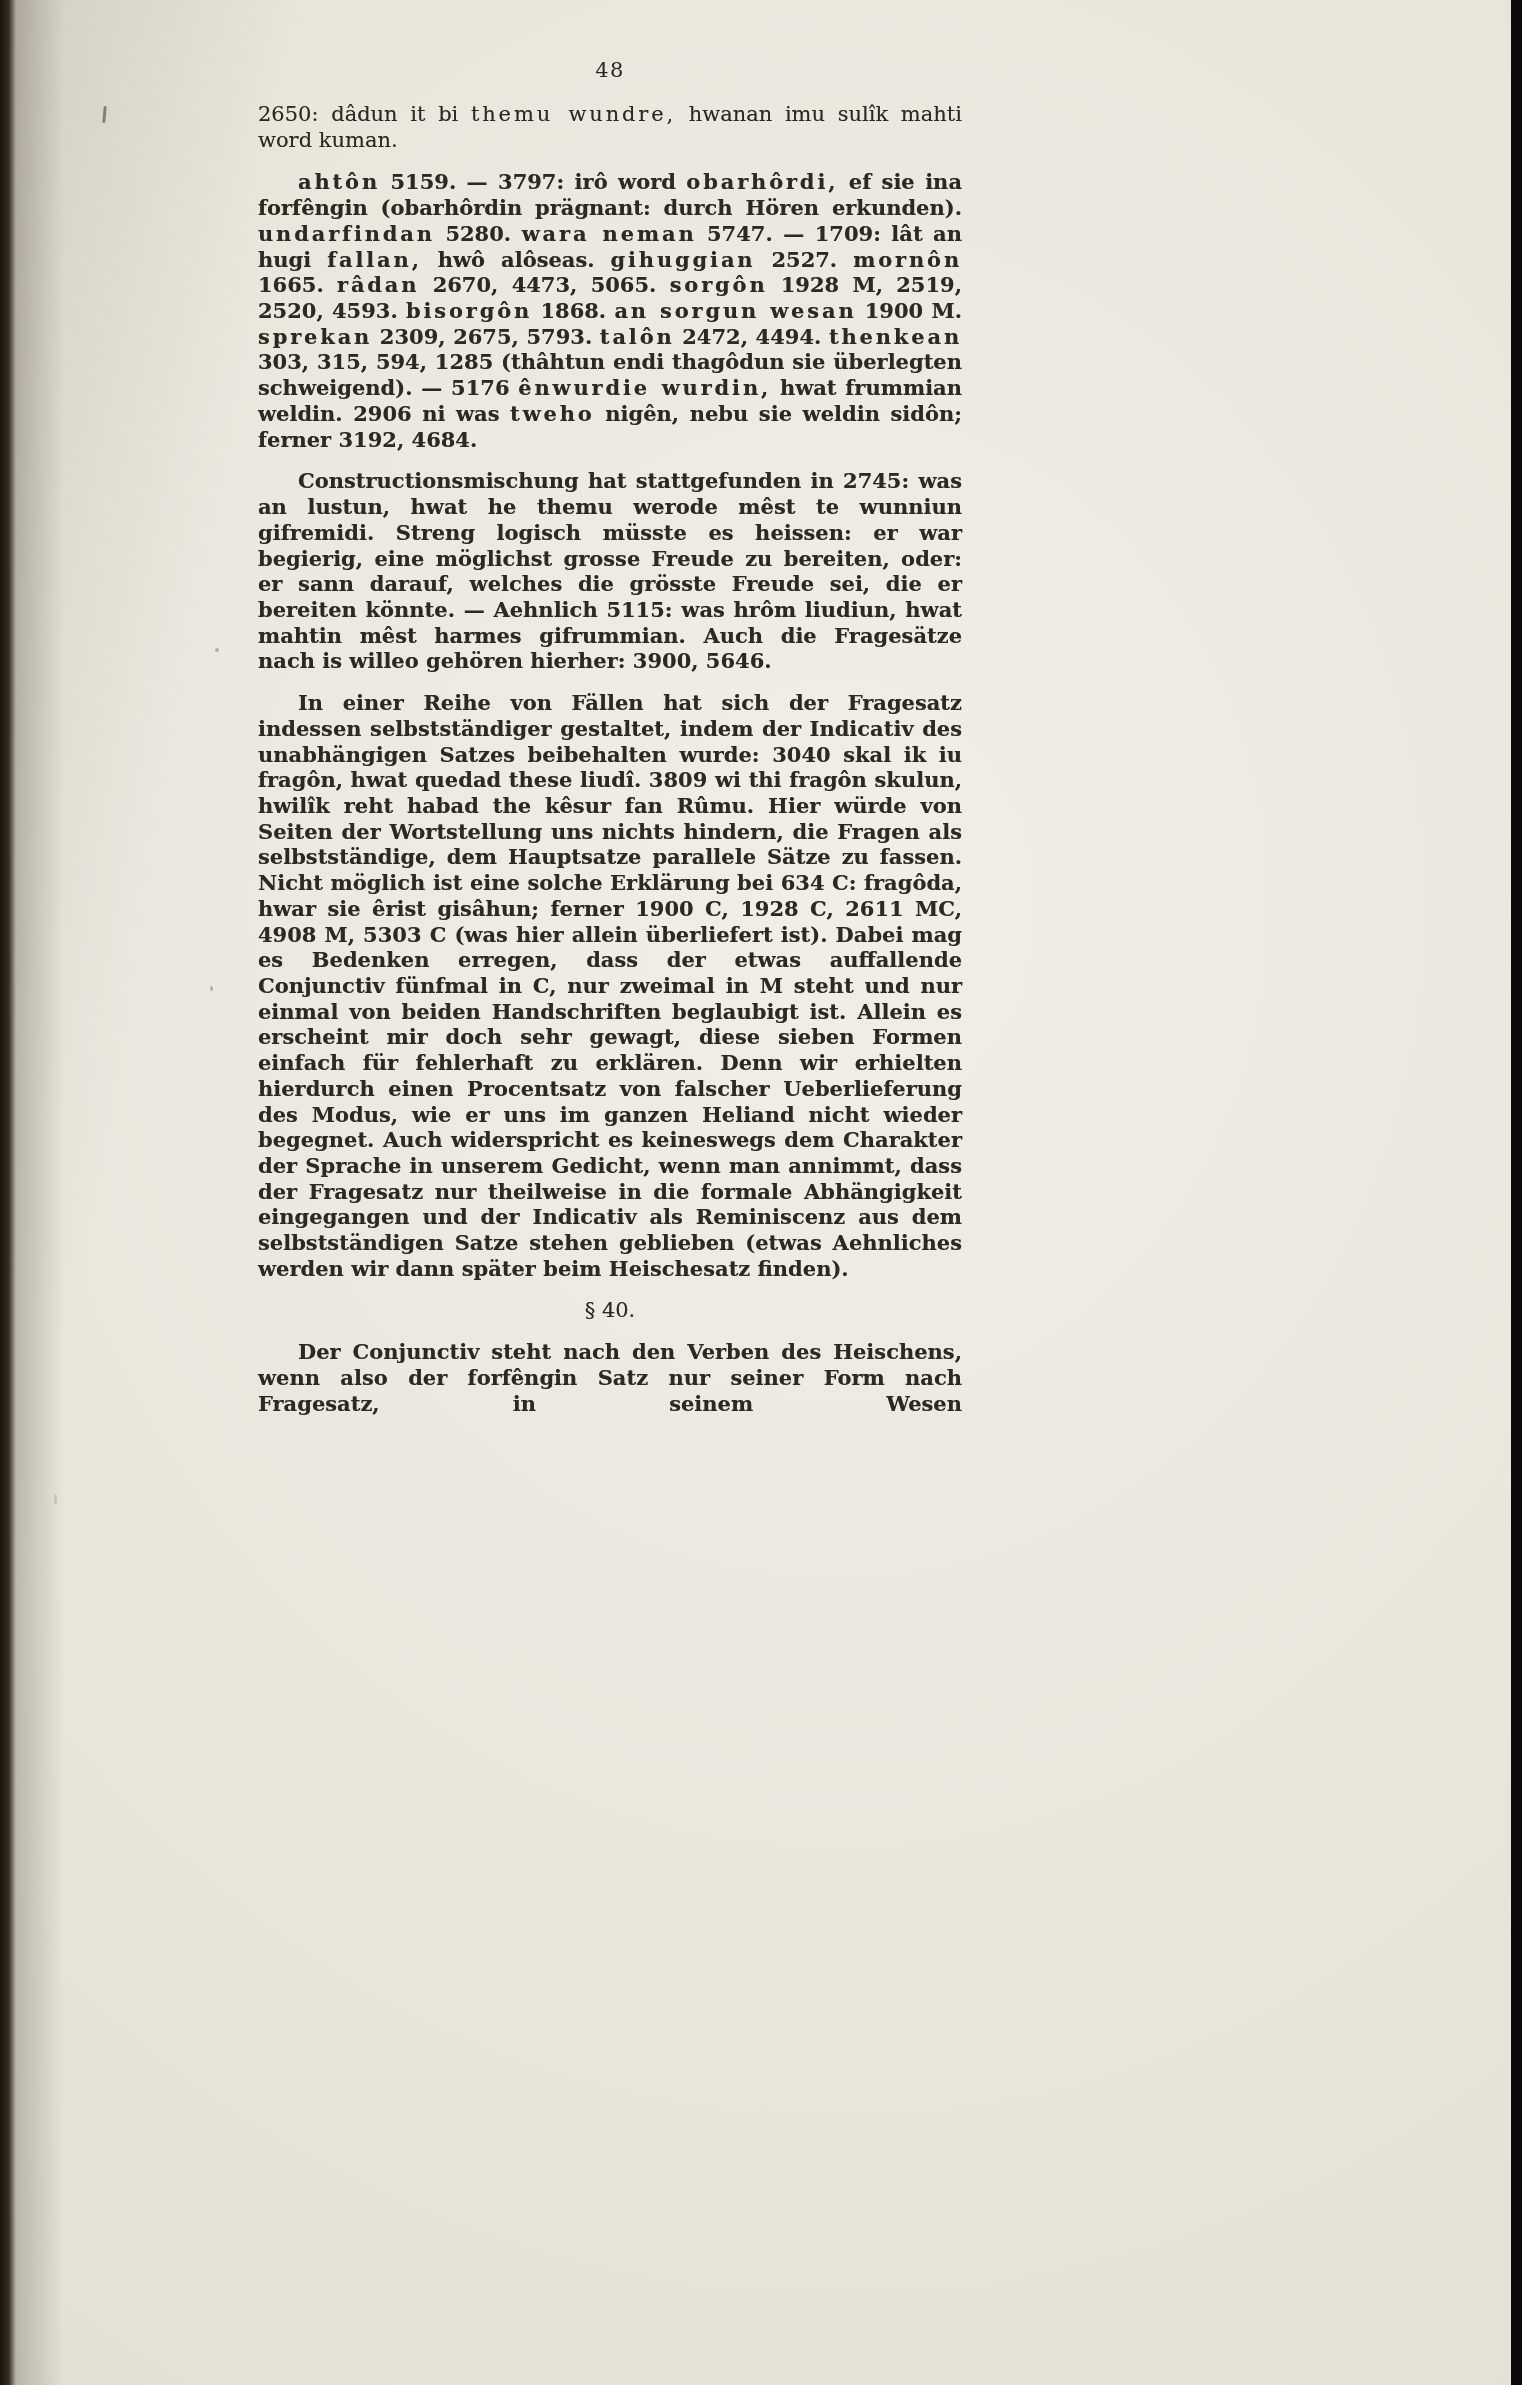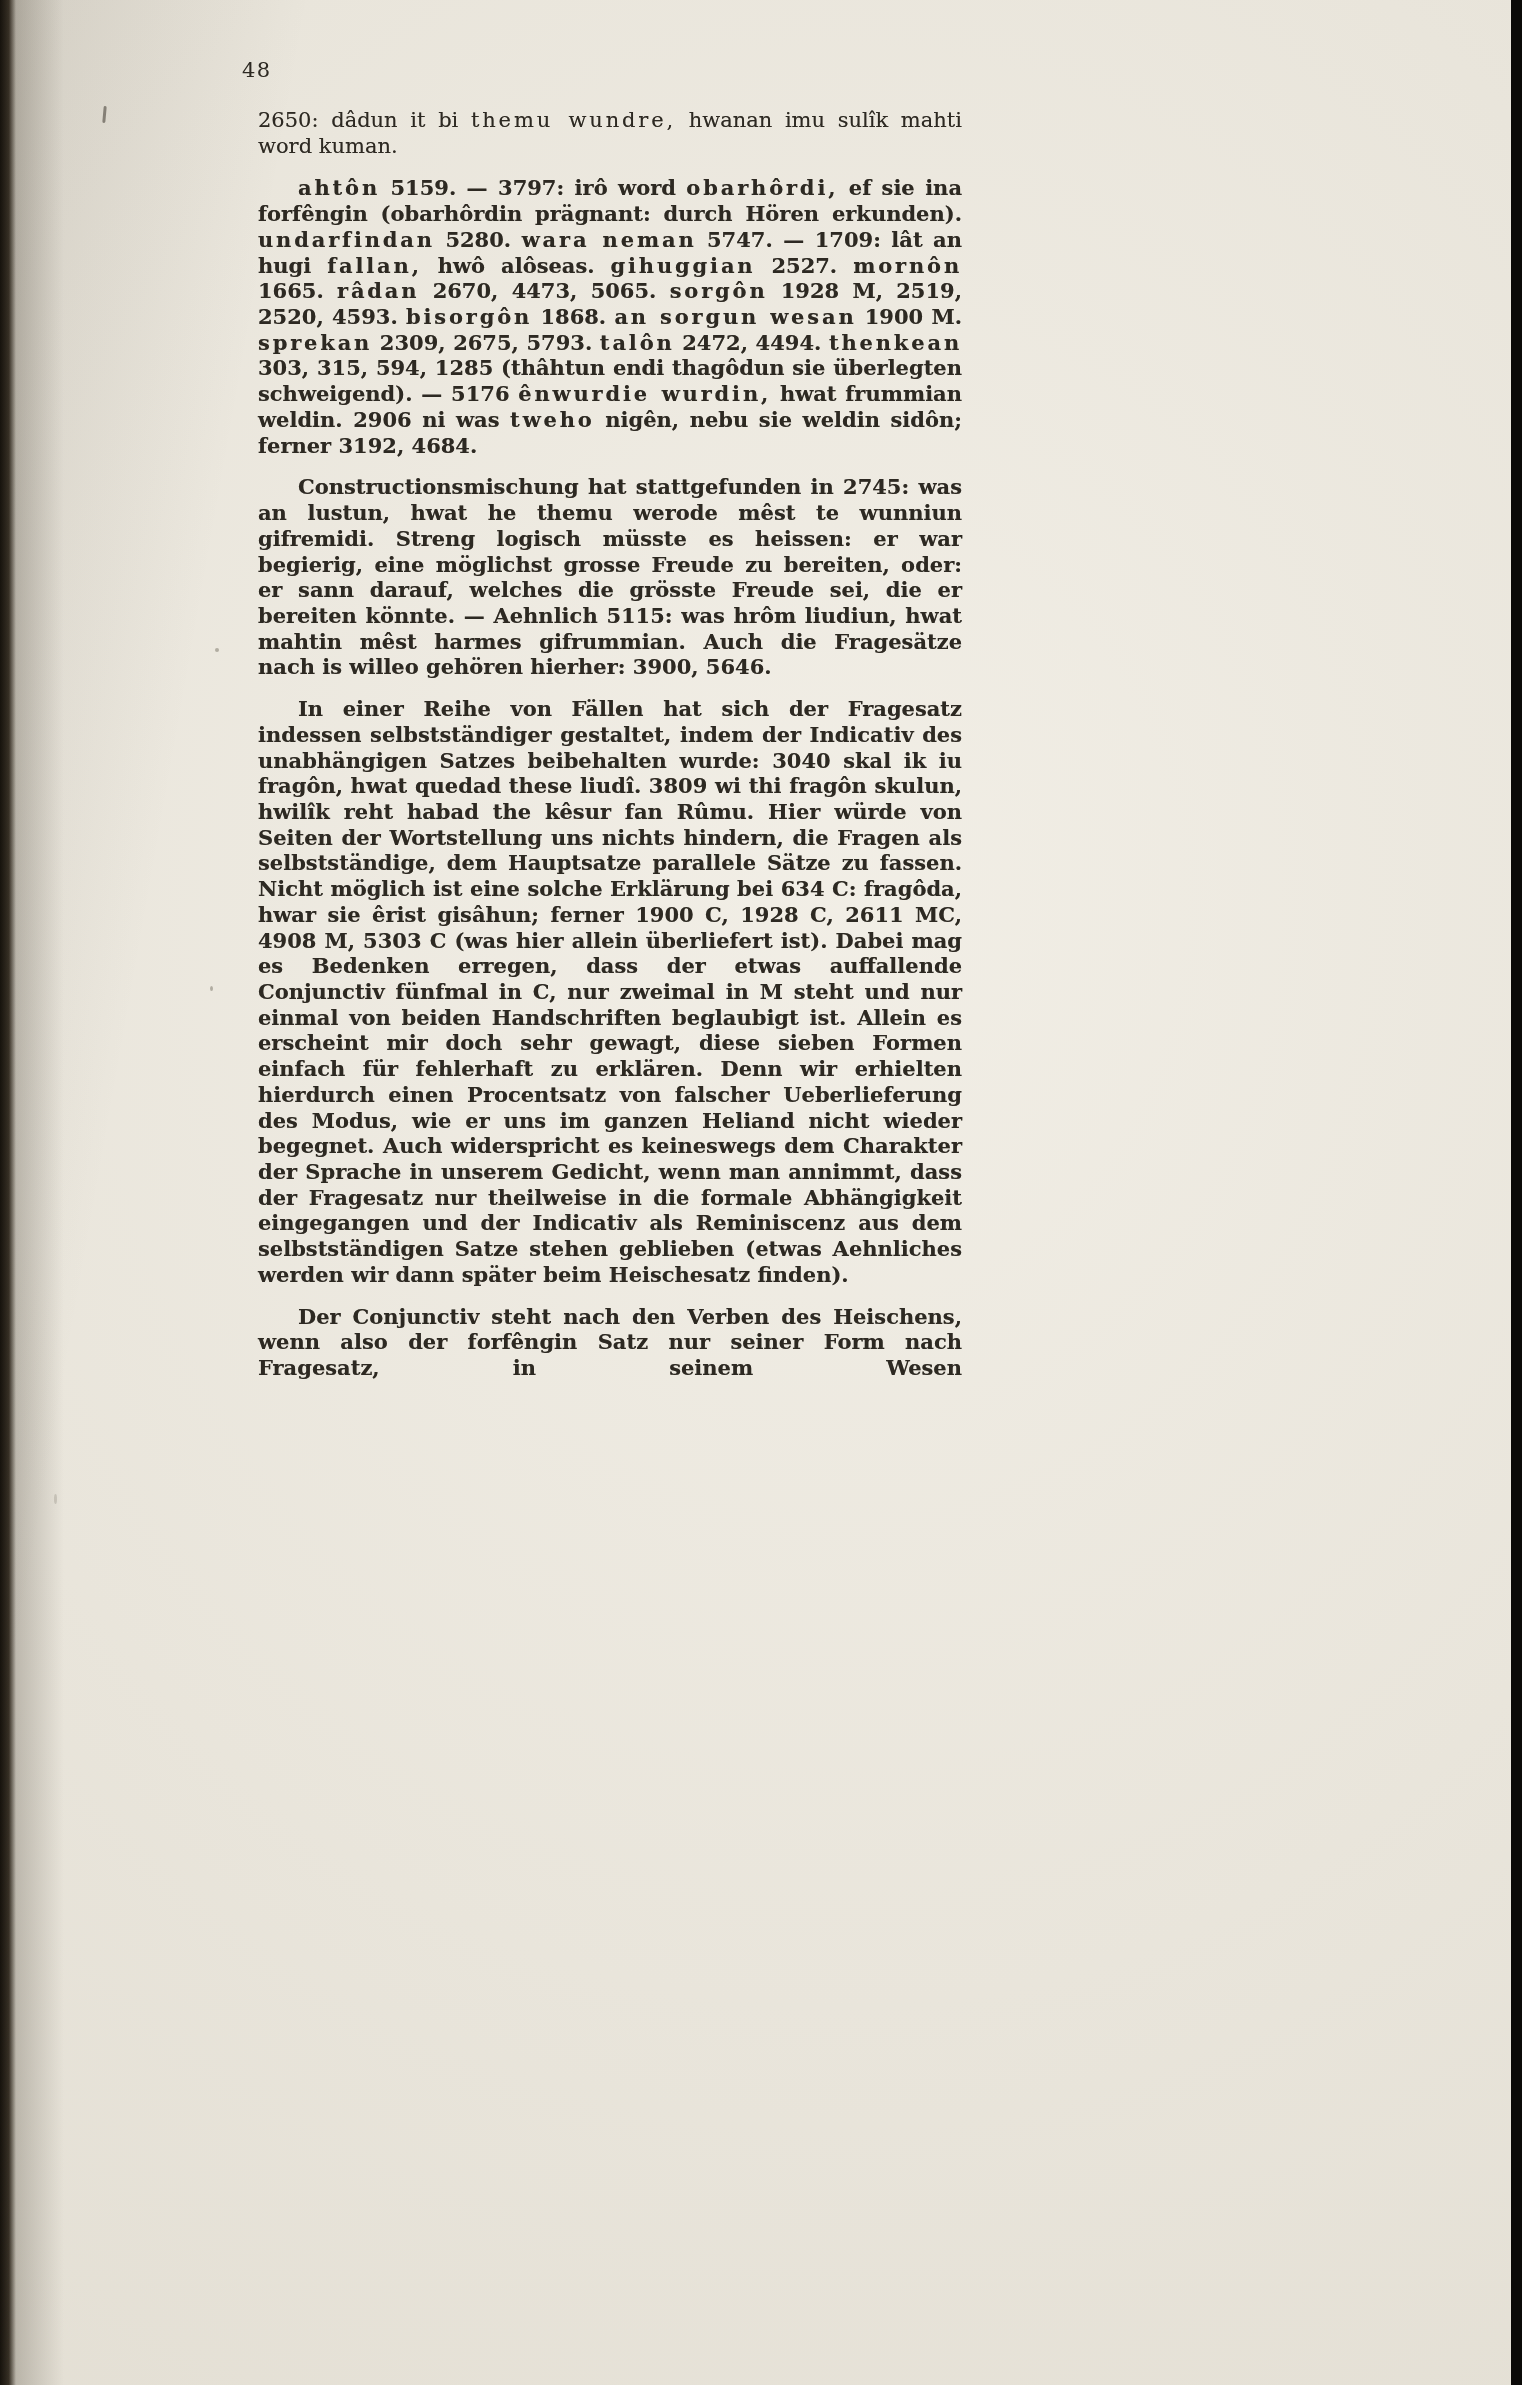--- a/index.html
+++ b/index.html
@@ -44,24 +44,24 @@
   .speck { position: absolute; background: rgba(70,62,50,0.35); border-radius: 50%; }
   .speck.s1 { left: 215px; top: 648px;  width: 4px; height: 4px; }
   .speck.s2 { left: 210px; top: 986px;  width: 3px; height: 5px; }
   .speck.s3 { left: 54px;  top: 1494px; width: 3px; height: 10px; opacity: .5; }
 
   .text-block {
     position: absolute;
     left: 242px; top: 58px; width: 736px;
   }
   .page-number {
-    text-align: left;
+    text-align: center;
     font-size: 21px;
     letter-spacing: 1.5px;
-    margin-bottom: 26px;
+    margin-bottom: 20px;
   }
   .body-text p {
     margin: 16px;
     font-size: 21px;
     line-height: 1.225;
     text-align: justify;
     hyphens: auto;
     text-shadow: 0 0 0.4px rgba(45,41,34,0.45);
   }
   .body-text p.indent { text-indent: 40px; font-weight: bold; }
@@ -85,16 +85,17 @@
   <div class="speck s2"></div>
   <div class="speck s3"></div>
 
   <div class="text-block">
     <div class="page-number">48</div>
     <div class="body-text">
         <p class=""><span class="plain">2650: dâdun it bi </span><span class="sperr">themu wundre,</span><span class="plain"> hwanan imu sulîk mahti word kuman.</span></p>
         <p class="indent "><span class="sperr">ahtôn</span><span class="plain"> 5159. — 3797: irô word </span><span class="sperr">obarhôrdi,</span><span class="plain"> ef sie ina forfêngin (obarhôrdin prägnant: durch Hören erkunden). </span><span class="sperr">undarfindan</span><span class="plain"> 5280. </span><span class="sperr">wara neman</span><span class="plain"> 5747. — 1709: lât an hugi </span><span class="sperr">fallan,</span><span class="plain"> hwô alôseas. </span><span class="sperr">gihuggian</span><span class="plain"> 2527. </span><span class="sperr">mornôn</span><span class="plain"> 1665. </span><span class="sperr">râdan</span><span class="plain"> 2670, 4473, 5065. </span><span class="sperr">sorgôn</span><span class="plain"> 1928 M, 2519, 2520, 4593. </span><span class="sperr">bisorgôn</span><span class="plain"> 1868. </span><span class="sperr">an sorgun wesan</span><span class="plain"> 1900 M. </span><span class="sperr">sprekan</span><span class="plain"> 2309, 2675, 5793. </span><span class="sperr">talôn</span><span class="plain"> 2472, 4494. </span><span class="sperr">thenkean</span><span class="plain"> 303, 315, 594, 1285 (thâhtun endi thagôdun sie überlegten schweigend). — 5176 </span><span class="sperr">ênwurdie wurdin,</span><span class="plain"> hwat frummian weldin. 2906 ni was </span><span class="sperr">tweho</span><span class="plain"> nigên, nebu sie weldin sidôn; ferner 3192, 4684.</span></p>
         <p class="indent "><span class="plain">Constructionsmischung hat stattgefunden in 2745: was an lustun, hwat he themu werode mêst te wunniun gifremidi. Streng logisch müsste es heissen: er war begierig, eine möglichst grosse Freude zu bereiten, oder: er sann darauf, welches die grösste Freude sei, die er bereiten könnte. — Aehnlich 5115: was hrôm liudiun, hwat mahtin mêst harmes gifrummian. Auch die Fragesätze nach is willeo gehören hierher: 3900, 5646.</span></p>
         <p class="indent "><span class="plain">In einer Reihe von Fällen hat sich der Fragesatz indessen selbstständiger gestaltet, indem der Indicativ des unabhängigen Satzes beibehalten wurde: 3040 skal ik iu fragôn, hwat quedad these liudî. 3809 wi thi fragôn skulun, hwilîk reht habad the kêsur fan Rûmu. Hier würde von Seiten der Wortstellung uns nichts hindern, die Fragen als selbstständige, dem Hauptsatze parallele Sätze zu fassen. Nicht möglich ist eine solche Erklärung bei 634 C: fragôda, hwar sie êrist gisâhun; ferner 1900 C, 1928 C, 2611 MC, 4908 M, 5303 C (was hier allein überliefert ist). Dabei mag es Bedenken erregen, dass der etwas auffallende Conjunctiv fünfmal in C, nur zweimal in M steht und nur einmal von beiden Handschriften beglaubigt ist. Allein es erscheint mir doch sehr gewagt, diese sieben Formen einfach für fehlerhaft zu erklären. Denn wir erhielten hierdurch einen Procentsatz von falscher Ueberlieferung des Modus, wie er uns im ganzen Heliand nicht wieder begegnet. Auch widerspricht es keineswegs dem Charakter der Sprache in unserem Gedicht, wenn man annimmt, dass der Fragesatz nur theilweise in die formale Abhängigkeit eingegangen und der Indicativ als Reminiscenz aus dem selbstständigen Satze stehen geblieben (etwas Aehnliches werden wir dann später beim Heischesatz finden).</span></p>
+        <p class="heading">§ 40.</p>
         <p class="indent justify-last"><span class="plain">Der Conjunctiv steht nach den Verben des Heischens, wenn also der forfêngin Satz nur seiner Form nach Fragesatz, in seinem Wesen</span></p>
       </div>
   </div>
 </div>
 
 </body></html>

